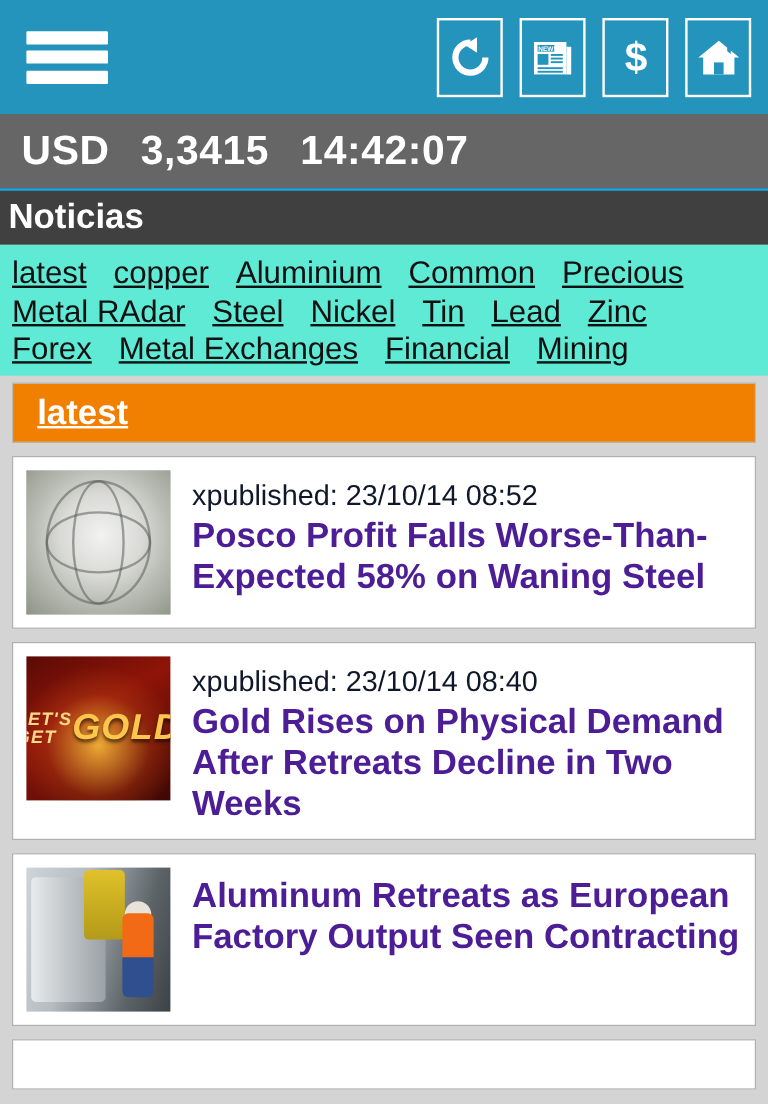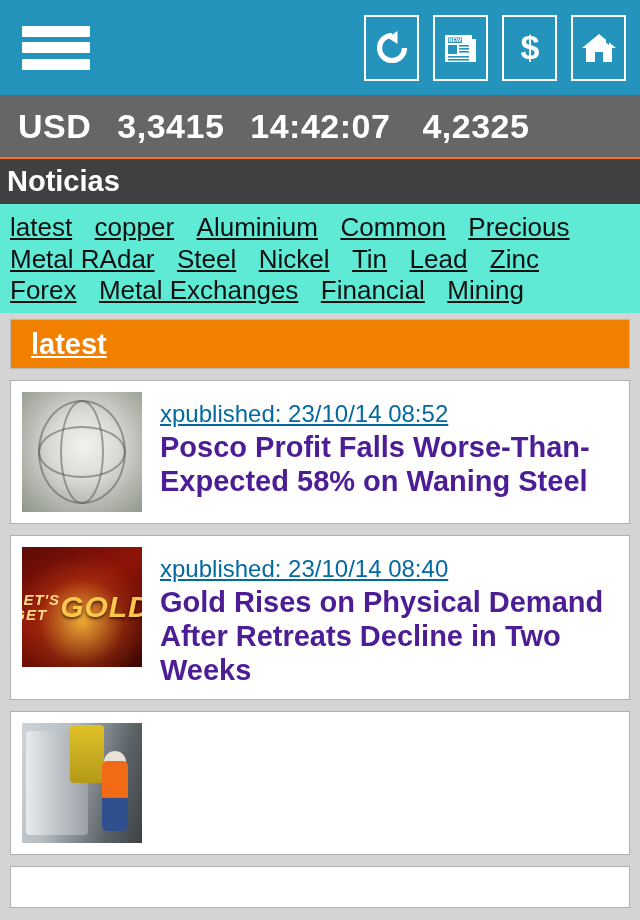--- a/index.html
+++ b/index.html
@@ -56,21 +56,21 @@
     justify-content: center;
     cursor: pointer;
     background: transparent;
   }
   .icon-btn svg { display: block; }
 
   
   .ticker {
     height: 64px;
     background: #666666;
-    border-bottom: 2px solid #f97316;
+    border-bottom: 2px solid #0ea5e9;
     display: flex;
     align-items: center;
     color: #ffffff;
     font-size: 34px;
     font-weight: bold;
     letter-spacing: 0.5px;
     padding-left: 18px;
     white-space: nowrap;
   }
   .ticker .gap-lg { display: inline-block; width: 26px; }
@@ -144,23 +144,22 @@
     overflow: hidden;
     position: relative;
   }
   .news-body {
     flex: 1;
     min-width: 0;
     padding-top: 8px;
   }
   .published {
     font-size: 24px;
-    color: #0369a1;
+    color: #0f172a;
     margin-bottom: 3px;
-    text-decoration: underline;
   }
   .headline {
     font-size: 29px;
     font-weight: bold;
     color: #4c1d95;
     line-height: 1.17;
   }
   .news-card.empty { height: 42px; padding: 0; }
 
   
@@ -276,21 +275,20 @@
 </div>
 
 <div class="ticker">
   <span>USD</span>
   <span class="gap-lg"></span>
   <span>3,3415</span>
   <span class="gap-lg"></span>
   <span>14:42:07</span>
   <span class="gap-sm"></span>
   <span class="gap-md"></span>
-  <span>4,2325</span>
 </div>
 
 <div class="section-bar">
   <span>Noticias</span>
 </div>
 
 <div class="nav">
   <a>latest</a>
   <a>copper</a>
   <a>Aluminium</a>
@@ -340,18 +338,19 @@
   </div>
 
   <div class="news-card">
     <div class="thumb thumb-factory">
       <div class="coil"></div>
       <div class="robot"></div>
       <div class="helmet"></div>
       <div class="worker"></div>
     </div>
     <div class="news-body">
+      <div class="headline">Aluminum Retreats as European Factory Output Seen Contracting</div>
     </div>
   </div>
 
   <div class="news-card empty"></div>
 
 </div>
 
 </body></html>

